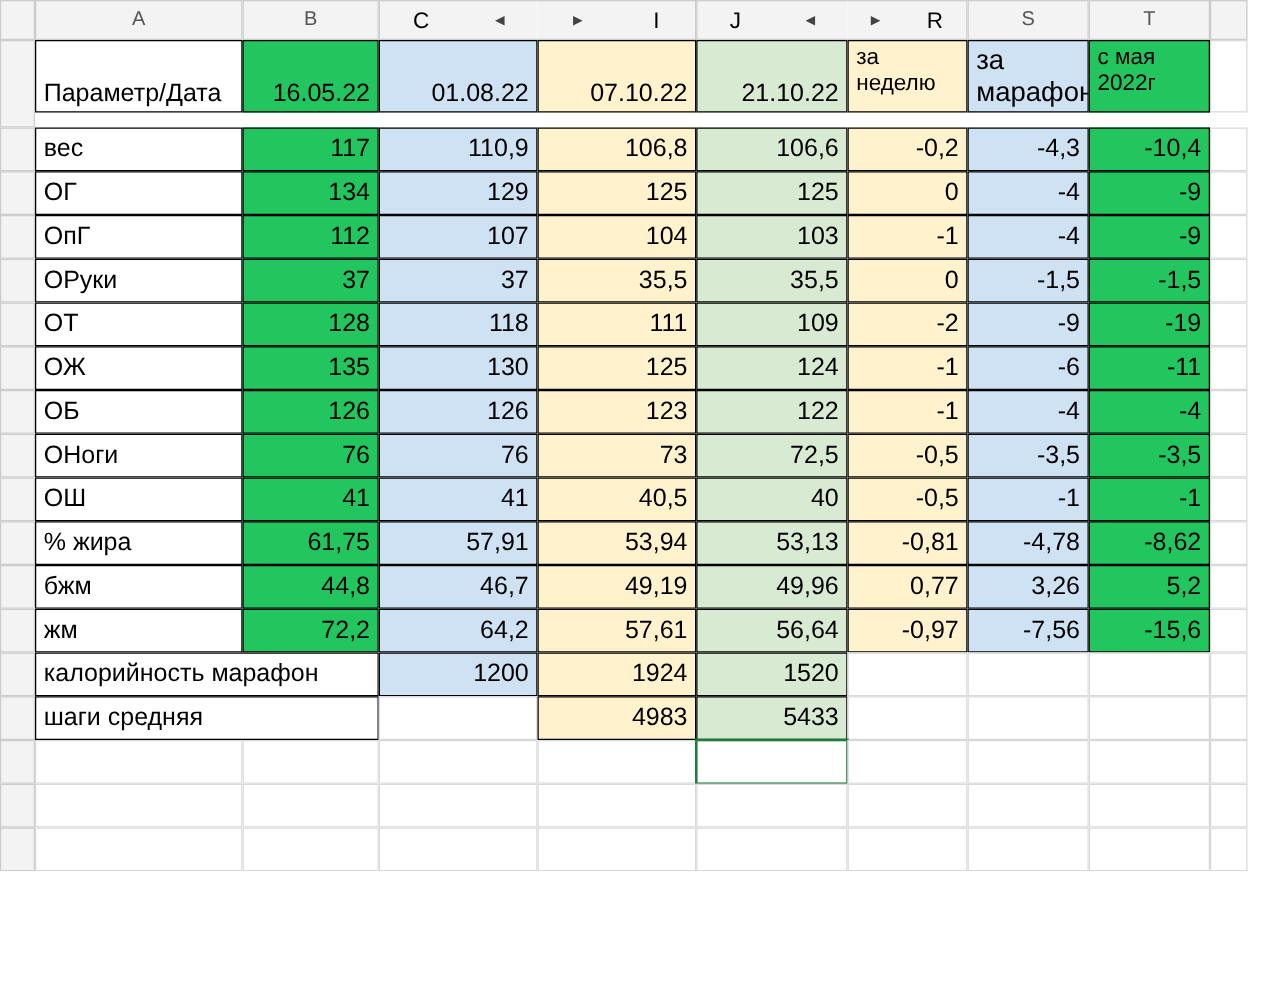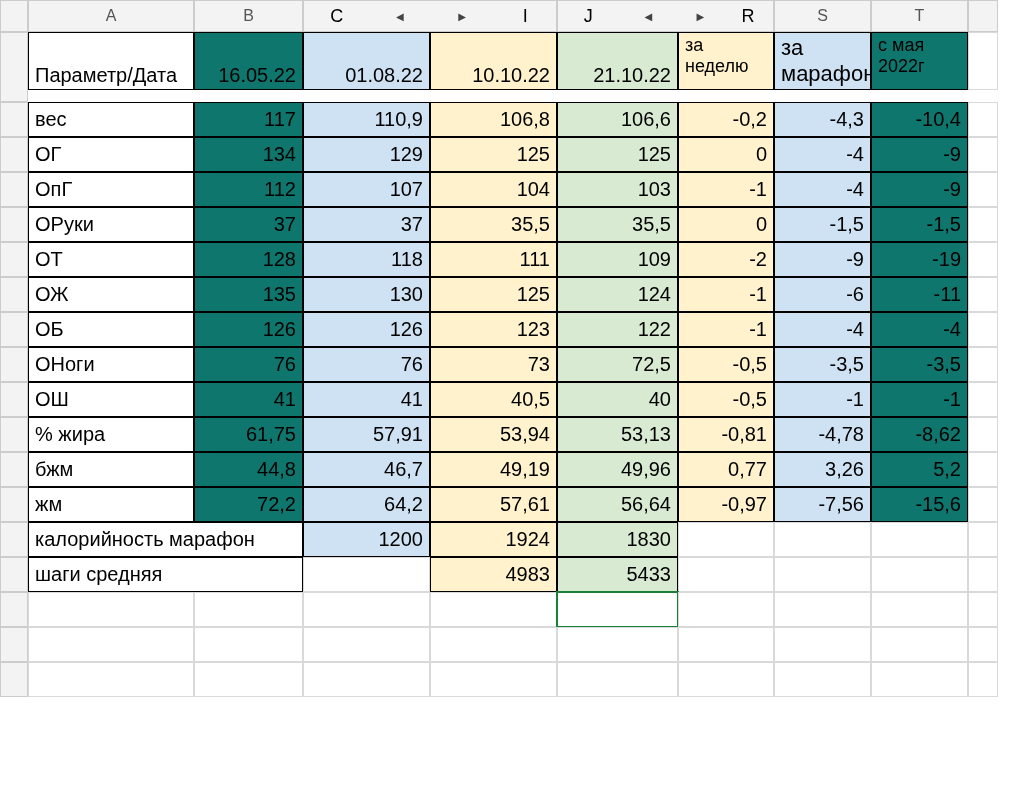--- a/index.html
+++ b/index.html
@@ -33,21 +33,21 @@
     display: flex;
     align-items: center;
     font-size: 20px;
     height: 35px;
     background: #fff;
   }
   .cell.hdrcell { height: 58px; align-items: flex-end; }
   .cell.noborder { border: 1px solid #d9d9d9; }
   .num { justify-content: flex-end; }
   .txt { justify-content: flex-start; }
-  .pink  { background: #0f766e; }
+  .pink  { background: #22c55e; }
   .blue  { background: #cfe2f3; }
   .yellow{ background: #fff2cc; }
   .green { background: #d9ead3; }
   .sel { outline: 2px solid #1a7f37; outline-offset: -1px; border: 1px solid #d9d9d9; }
   .arrow { font-size: 10px; color: #444; }
   .grp { background:#f3f3f3; border-top:1px solid #ccc; border-bottom:1px solid #ccc; display:flex; align-items:center; justify-content:center; height:32px; }
   .grp.l { border-left:1px solid #ccc; }
   .grp.r { border-right:1px solid #ccc; }
 </style>
 </head>
@@ -75,34 +75,34 @@
     <span>R</span>
   </div>
   <div class="colhdr">S</div>
   <div class="colhdr">T</div>
   <div class="colhdr"></div>
 
   <div class="rowhdr rowhdr-tall"></div>
   <div class="cell hdrcell txt">Параметр/Дата</div>
   <div class="cell hdrcell num pink">16.05.22</div>
   <div class="cell hdrcell num blue" style="grid-column: span 2;">01.08.22</div>
-  <div class="cell hdrcell num yellow" style="grid-column: span 2;">10.10.22</div>
+  <div class="cell hdrcell num yellow" style="grid-column: span 2;">07.10.22</div>
   <div class="cell hdrcell num green" style="grid-column: span 2;">21.10.22</div>
   <div class="cell hdrcell txt yellow" style="grid-column: span 2;align-items:flex-start;font-size:18px;">за неделю</div>
   <div class="cell hdrcell txt blue" style="align-items:flex-start;font-size:22px;">за марафон</div>
   <div class="cell hdrcell txt pink" style="align-items:flex-start;font-size:18px;">с мая 2022г</div>
   <div class="cell hdrcell noborder"></div>
 
   <div id="rows-anchor" style="display:contents;"><div class="rowhdr rowhdr-norm"></div><div class="cell txt">вес</div><div class="cell num pink">117</div><div class="cell num blue" style="grid-column: span 2;">110,9</div><div class="cell num yellow" style="grid-column: span 2;">106,8</div><div class="cell num green" style="grid-column: span 2;">106,6</div><div class="cell num yellow" style="grid-column: span 2;">-0,2</div><div class="cell num blue">-4,3</div><div class="cell num pink">-10,4</div><div class="cell noborder"></div><div class="rowhdr rowhdr-norm"></div><div class="cell txt">ОГ</div><div class="cell num pink">134</div><div class="cell num blue" style="grid-column: span 2;">129</div><div class="cell num yellow" style="grid-column: span 2;">125</div><div class="cell num green" style="grid-column: span 2;">125</div><div class="cell num yellow" style="grid-column: span 2;">0</div><div class="cell num blue">-4</div><div class="cell num pink">-9</div><div class="cell noborder"></div><div class="rowhdr rowhdr-norm"></div><div class="cell txt">ОпГ</div><div class="cell num pink">112</div><div class="cell num blue" style="grid-column: span 2;">107</div><div class="cell num yellow" style="grid-column: span 2;">104</div><div class="cell num green" style="grid-column: span 2;">103</div><div class="cell num yellow" style="grid-column: span 2;">-1</div><div class="cell num blue">-4</div><div class="cell num pink">-9</div><div class="cell noborder"></div><div class="rowhdr rowhdr-norm"></div><div class="cell txt">ОРуки</div><div class="cell num pink">37</div><div class="cell num blue" style="grid-column: span 2;">37</div><div class="cell num yellow" style="grid-column: span 2;">35,5</div><div class="cell num green" style="grid-column: span 2;">35,5</div><div class="cell num yellow" style="grid-column: span 2;">0</div><div class="cell num blue">-1,5</div><div class="cell num pink">-1,5</div><div class="cell noborder"></div><div class="rowhdr rowhdr-norm"></div><div class="cell txt">ОТ</div><div class="cell num pink">128</div><div class="cell num blue" style="grid-column: span 2;">118</div><div class="cell num yellow" style="grid-column: span 2;">111</div><div class="cell num green" style="grid-column: span 2;">109</div><div class="cell num yellow" style="grid-column: span 2;">-2</div><div class="cell num blue">-9</div><div class="cell num pink">-19</div><div class="cell noborder"></div><div class="rowhdr rowhdr-norm"></div><div class="cell txt">ОЖ</div><div class="cell num pink">135</div><div class="cell num blue" style="grid-column: span 2;">130</div><div class="cell num yellow" style="grid-column: span 2;">125</div><div class="cell num green" style="grid-column: span 2;">124</div><div class="cell num yellow" style="grid-column: span 2;">-1</div><div class="cell num blue">-6</div><div class="cell num pink">-11</div><div class="cell noborder"></div><div class="rowhdr rowhdr-norm"></div><div class="cell txt">ОБ</div><div class="cell num pink">126</div><div class="cell num blue" style="grid-column: span 2;">126</div><div class="cell num yellow" style="grid-column: span 2;">123</div><div class="cell num green" style="grid-column: span 2;">122</div><div class="cell num yellow" style="grid-column: span 2;">-1</div><div class="cell num blue">-4</div><div class="cell num pink">-4</div><div class="cell noborder"></div><div class="rowhdr rowhdr-norm"></div><div class="cell txt">ОНоги</div><div class="cell num pink">76</div><div class="cell num blue" style="grid-column: span 2;">76</div><div class="cell num yellow" style="grid-column: span 2;">73</div><div class="cell num green" style="grid-column: span 2;">72,5</div><div class="cell num yellow" style="grid-column: span 2;">-0,5</div><div class="cell num blue">-3,5</div><div class="cell num pink">-3,5</div><div class="cell noborder"></div><div class="rowhdr rowhdr-norm"></div><div class="cell txt">ОШ</div><div class="cell num pink">41</div><div class="cell num blue" style="grid-column: span 2;">41</div><div class="cell num yellow" style="grid-column: span 2;">40,5</div><div class="cell num green" style="grid-column: span 2;">40</div><div class="cell num yellow" style="grid-column: span 2;">-0,5</div><div class="cell num blue">-1</div><div class="cell num pink">-1</div><div class="cell noborder"></div><div class="rowhdr rowhdr-norm"></div><div class="cell txt">% жира</div><div class="cell num pink">61,75</div><div class="cell num blue" style="grid-column: span 2;">57,91</div><div class="cell num yellow" style="grid-column: span 2;">53,94</div><div class="cell num green" style="grid-column: span 2;">53,13</div><div class="cell num yellow" style="grid-column: span 2;">-0,81</div><div class="cell num blue">-4,78</div><div class="cell num pink">-8,62</div><div class="cell noborder"></div><div class="rowhdr rowhdr-norm"></div><div class="cell txt">бжм</div><div class="cell num pink">44,8</div><div class="cell num blue" style="grid-column: span 2;">46,7</div><div class="cell num yellow" style="grid-column: span 2;">49,19</div><div class="cell num green" style="grid-column: span 2;">49,96</div><div class="cell num yellow" style="grid-column: span 2;">0,77</div><div class="cell num blue">3,26</div><div class="cell num pink">5,2</div><div class="cell noborder"></div><div class="rowhdr rowhdr-norm"></div><div class="cell txt">жм</div><div class="cell num pink">72,2</div><div class="cell num blue" style="grid-column: span 2;">64,2</div><div class="cell num yellow" style="grid-column: span 2;">57,61</div><div class="cell num green" style="grid-column: span 2;">56,64</div><div class="cell num yellow" style="grid-column: span 2;">-0,97</div><div class="cell num blue">-7,56</div><div class="cell num pink">-15,6</div><div class="cell noborder"></div></div>
 
   <div class="rowhdr rowhdr-norm"></div>
   <div class="cell txt" style="grid-column: span 2;">калорийность марафон</div>
   <div class="cell num blue" style="grid-column: span 2;">1200</div>
   <div class="cell num yellow" style="grid-column: span 2;">1924</div>
-  <div class="cell num green" style="grid-column: span 2;">1830</div>
+  <div class="cell num green" style="grid-column: span 2;">1520</div>
   <div class="cell noborder" style="grid-column: span 2;"></div>
   <div class="cell noborder"></div>
   <div class="cell noborder"></div>
   <div class="cell noborder"></div>
 
   <div class="rowhdr rowhdr-norm"></div>
   <div class="cell txt" style="grid-column: span 2;">шаги средняя</div>
   <div class="cell noborder" style="grid-column: span 2;"></div>
   <div class="cell num yellow" style="grid-column: span 2;">4983</div>
   <div class="cell num green" style="grid-column: span 2;">5433</div>

